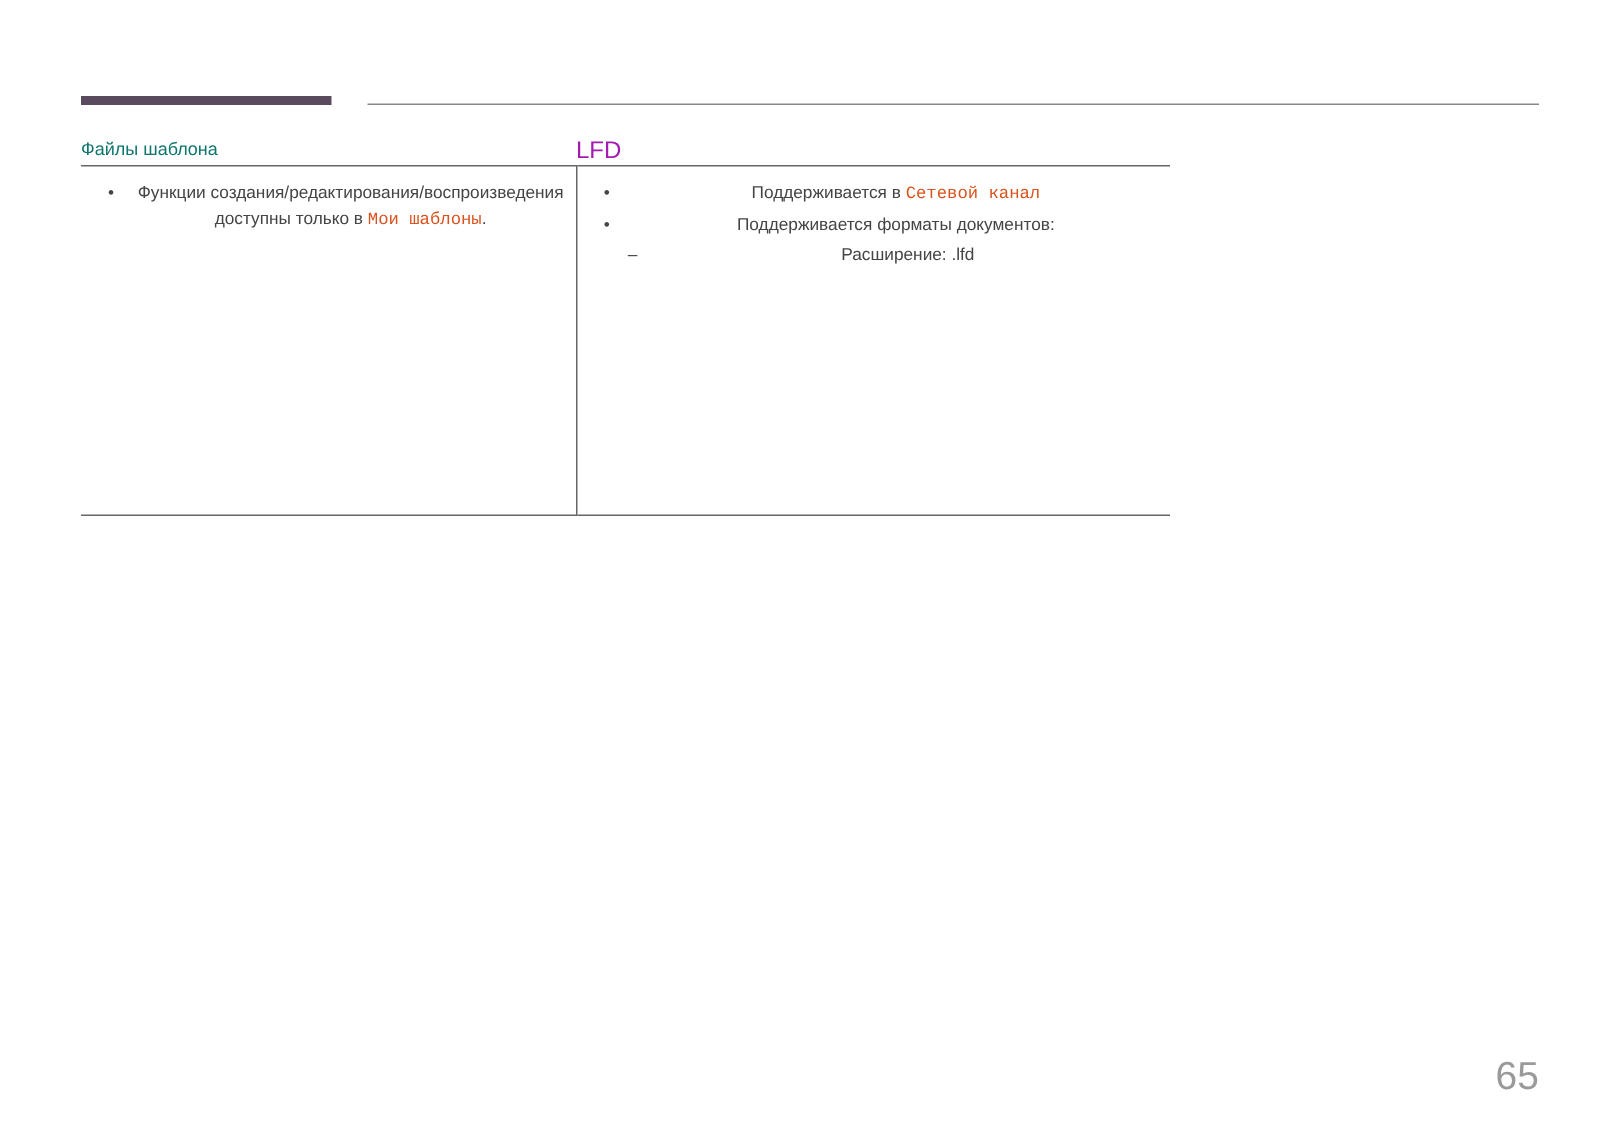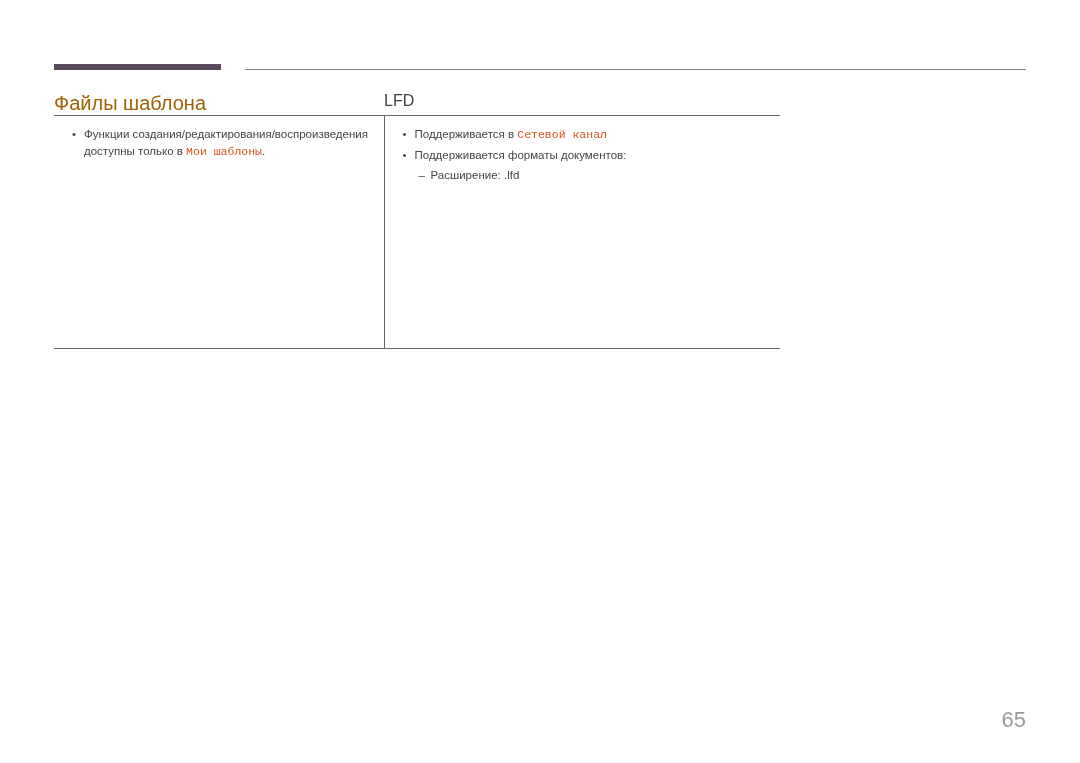--- a/index.html
+++ b/index.html
@@ -37,29 +37,29 @@
     width: 100%;
     border-collapse: collapse;
   }
   .table td, .table th {
     vertical-align: top;
     text-align: left;
     padding: 0;
   }
   .th-left {
     width: 330px;
-    font-size: 20px;
+    font-size: 12px;
     font-weight: 400;
-    color: #a16207;
+    color: #0f766e;
     padding: 8px 12px 12px 0;
   }
   .th-right {
     font-size: 16px;
     font-weight: 400;
-    color: #404040;
+    color: #a21caf;
     padding: 8px 12px 12px 22px;
   }
   .row-head {
     border-bottom: 1px solid #666;
   }
   .row-body {
     border-bottom: 1px solid #666;
   }
   .row-body td {
     padding-top: 10px;
@@ -75,20 +75,21 @@
   ul.b1 {
     list-style: none;
     font-size: 11.5px;
     color: #444;
     line-height: 1.5;
   }
   ul.b1 > li {
     position: relative;
     padding-left: 30px;
     margin-bottom: 4px;
+    text-align: center;
   }
   ul.b1 > li::before {
     content: "•";
     position: absolute;
     left: 18px;
     top: 0;
     color: #444;
   }
   ul.b2 {
     list-style: none;
@@ -103,21 +104,21 @@
     position: absolute;
     left: 4px;
     top: 0;
     color: #444;
   }
   .hl { color: #d9531e; font-family: Liberation Mono, monospace; }
   .page-num {
     position: absolute;
     right: 54px;
     bottom: 30px;
-    font-size: 22px;
+    font-size: 26px;
     color: #9a9a9a;
     font-weight: 300;
   }
 </style>
 </head>
 <body>
 
 <div class="header-bar"></div>
 <div class="header-rule"></div>
 

